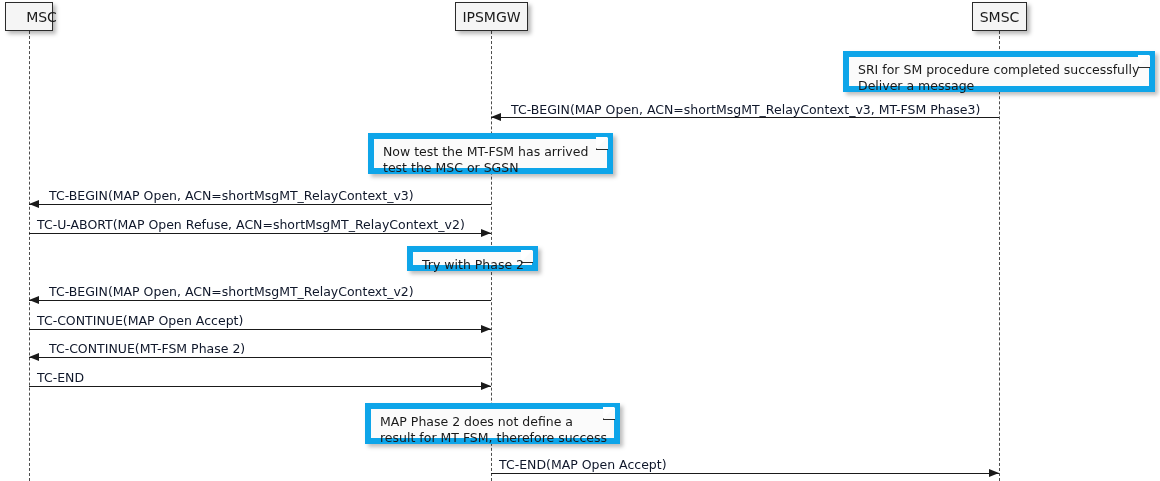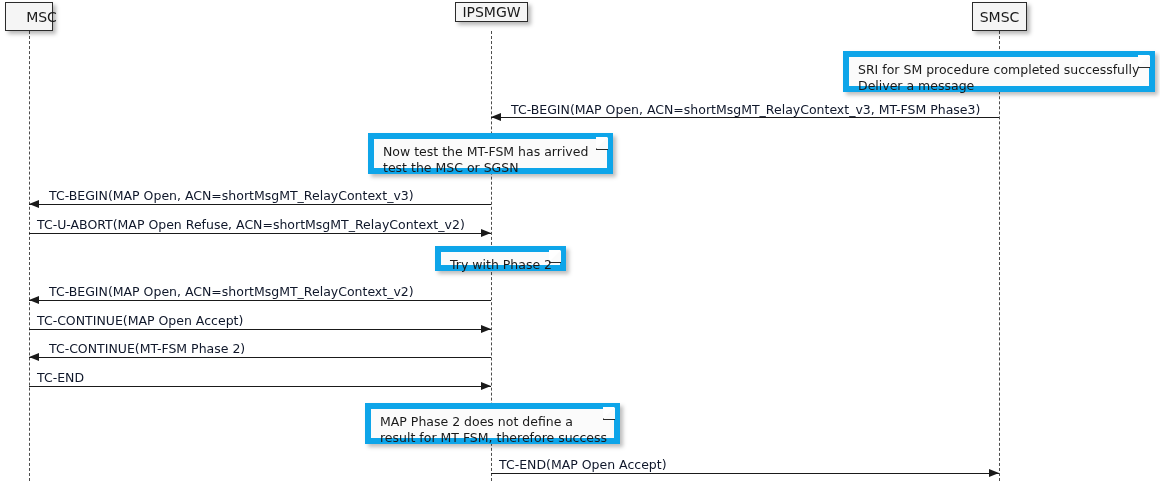--- a/index.html
+++ b/index.html
@@ -130,21 +130,21 @@
       <div class="arrow-head right" style="top: 382px; left: 481px;"></div>
       <div class="msg-label" style="left: 37px; top: 372px;">TC-END</div>
       <div class="msg-line" style="left: 491px; top: 473px; width: 508px;"></div>
       <div class="arrow-head right" style="top: 469px; left: 989px;"></div>
       <div class="msg-label" style="left: 499px; top: 459px;">TC-END(MAP Open Accept)</div>
     </div>
   <div id="participants-layer">
       <div class="participant" style="left: 5px; top: 2px; width: 48px; height: 29px; padding-left: 25px;">
         <span>MSC</span>
       </div>
-      <div class="participant" style="left: 455px; top: 2px; width: 73px; height: 20px;">
+      <div class="participant" style="left: 455px; top: 2px; width: 73px; height: 29px;">
         <span>IPSMGW</span>
       </div>
       <div class="participant" style="left: 972px; top: 2px; width: 55px; height: 29px;">
         <span>SMSC</span>
       </div>
     </div>
   <div id="notes-layer">
       <div class="note" style="left: 843px; top: 51px; width: 312px; height: 41px;">
         <div class="note-text">
           <div>SRI for SM procedure completed successfully</div>
@@ -152,21 +152,21 @@
         </div>
         <div class="fold"></div>
       </div>
       <div class="note" style="left: 368px; top: 133px; width: 245px; height: 41px;">
         <div class="note-text">
           <div>Now test the MT-FSM has arrived</div>
           <div>test the MSC or SGSN</div>
         </div>
         <div class="fold"></div>
       </div>
-      <div class="note" style="left: 435px; top: 246px; width: 131px; height: 25px;">
+      <div class="note" style="left: 407px; top: 246px; width: 131px; height: 25px;">
         <div class="note-text">
           <div>Try with Phase 2</div>
         </div>
         <div class="fold"></div>
       </div>
       <div class="note" style="left: 365px; top: 403px; width: 255px; height: 41px;">
         <div class="note-text">
           <div>MAP Phase 2 does not define a</div>
           <div>result for MT FSM, therefore success</div>
         </div>

